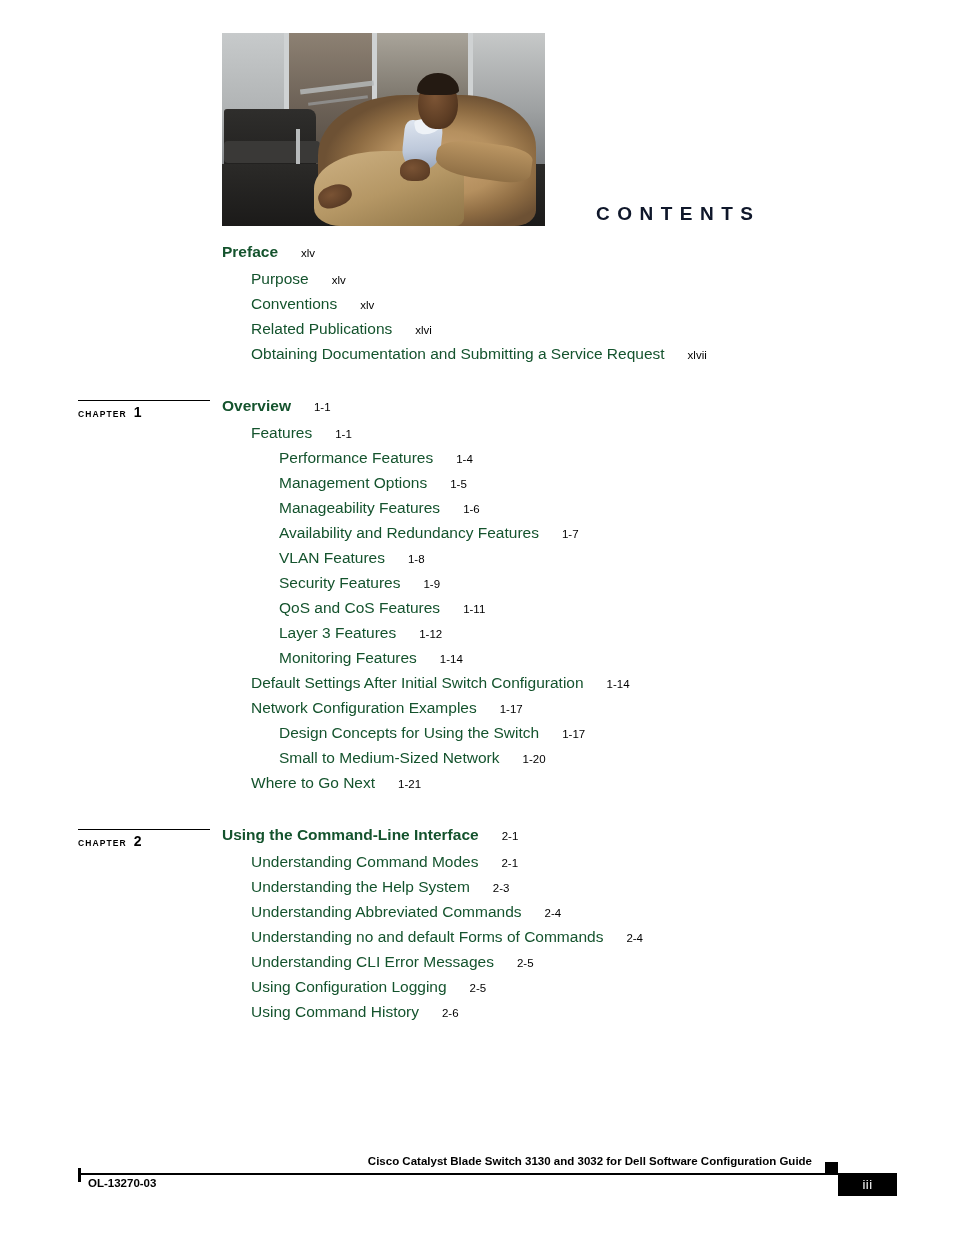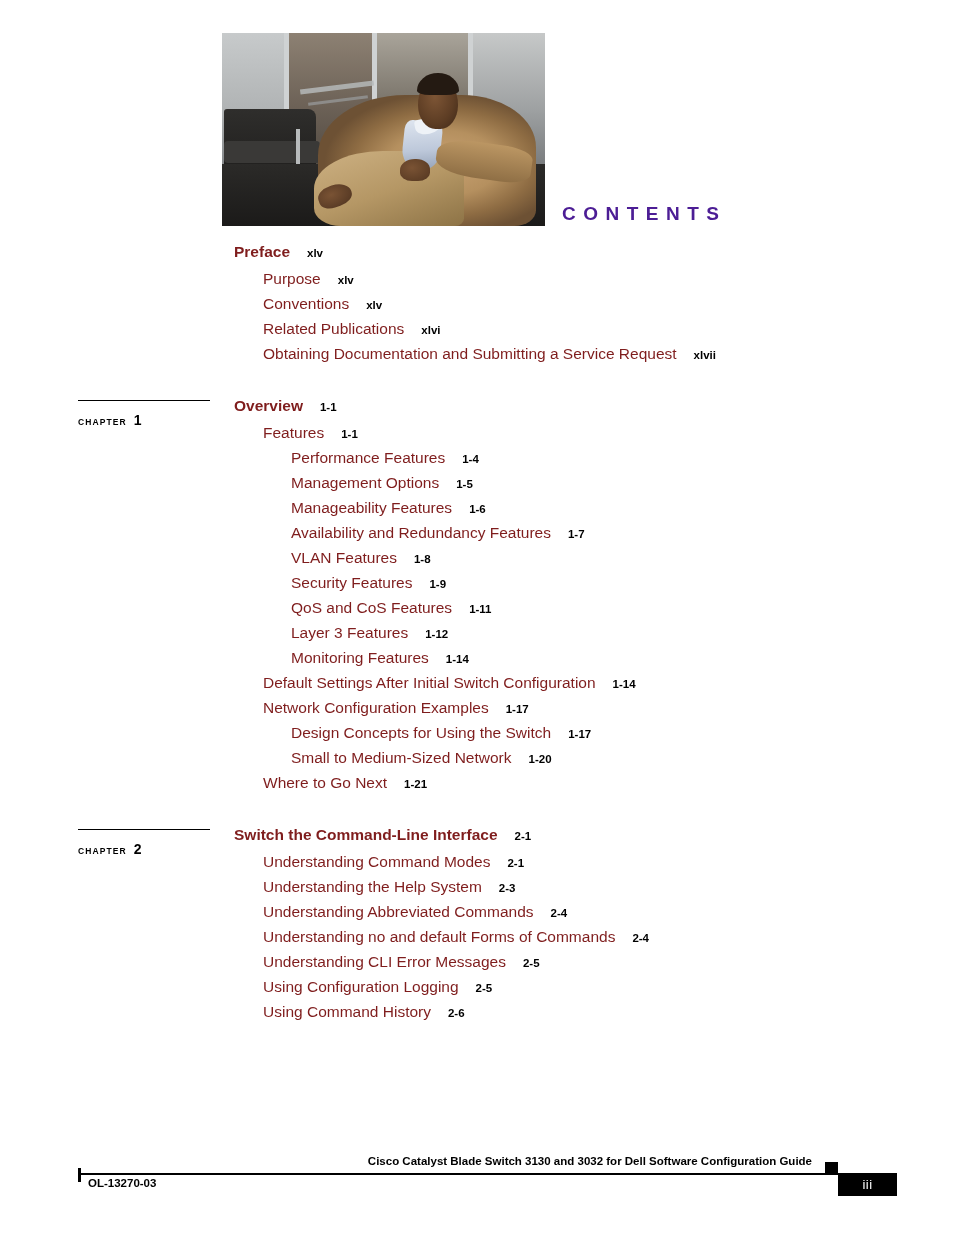--- a/index.html
+++ b/index.html
@@ -125,72 +125,71 @@
   .ph-hand-l {
     position: absolute; left: 96px; top: 152px; width: 34px; height: 22px;
     background: radial-gradient(ellipse at 40% 40%, #7a5334 0%, #4e3320 100%);
     border-radius: 44% 50% 44% 40%;
     transform: rotate(-18deg);
   }
 
   
   #contents-heading {
     position: absolute;
-    left: 562px;
+    left: 596px;
     top: 203px;
     font-size: 19px;
     font-weight: bold;
     letter-spacing: 7.5px;
-    color: #4c1d95;
+    color: #0f172a;
   }
 
   
   #toc {
     position: absolute;
     left: 0;
     top: 243px;
     width: 954px;
   }
   .toc-block { position: relative; }
   .toc-row {
     position: relative;
     height: 25px;
     white-space: nowrap;
   }
   .toc-row.lvl1 { height: 27px; }
   .entry-title {
-    color: #7f1d1d;
+    color: #14532d;
     font-size: 15.5px;
     vertical-align: baseline;
-    margin-left: 12px;
   }
   .lvl1 .entry-title {
     font-weight: bold;
     font-size: 15.5px;
   }
   .entry-page {
     color: #000000;
-    font-weight: bold;
+    font-weight: normal;
     font-size: 11.5px;
     vertical-align: baseline;
-    margin-left: 17px;
+    margin-left: 23px;
   }
   .lvl1 .indent { display: inline-block; width: 222px; }
   .lvl2 .indent { display: inline-block; width: 251px; }
   .lvl3 .indent { display: inline-block; width: 279px; }
 
   .gap-before-chapter { height: 27px; }
 
   
   .chapter-marker {
     position: absolute;
     left: 78px;
     width: 132px;
     border-top: 1.6px solid #000000;
-    padding-top: 10px;
+    padding-top: 2px;
     white-space: nowrap;
   }
   .chapter-word {
     font-size: 8.5px;
     font-weight: bold;
     letter-spacing: 1.1px;
     color: #000000;
     text-transform: uppercase;
     vertical-align: baseline;
   }
@@ -319,21 +318,21 @@
       <div class="toc-row lvl3"><span class="indent"></span><span class="entry-title">Monitoring Features</span><span class="entry-page">1-14</span></div>
       <div class="toc-row lvl2"><span class="indent"></span><span class="entry-title">Default Settings After Initial Switch Configuration</span><span class="entry-page">1-14</span></div>
       <div class="toc-row lvl2"><span class="indent"></span><span class="entry-title">Network Configuration Examples</span><span class="entry-page">1-17</span></div>
       <div class="toc-row lvl3"><span class="indent"></span><span class="entry-title">Design Concepts for Using the Switch</span><span class="entry-page">1-17</span></div>
       <div class="toc-row lvl3"><span class="indent"></span><span class="entry-title">Small to Medium-Sized Network</span><span class="entry-page">1-20</span></div>
       <div class="toc-row lvl2"><span class="indent"></span><span class="entry-title">Where to Go Next</span><span class="entry-page">1-21</span></div>
     </div>
     <div class="toc-block">
       <div class="gap-before-chapter"></div>
       <div class="chapter-marker" style="margin-top: 0px; top: 30px;"><span class="chapter-word">CHAPTER</span><span class="chapter-num">2</span></div>
-      <div class="toc-row lvl1"><span class="indent"></span><span class="entry-title">Switch the Command-Line Interface</span><span class="entry-page">2-1</span></div>
+      <div class="toc-row lvl1"><span class="indent"></span><span class="entry-title">Using the Command-Line Interface</span><span class="entry-page">2-1</span></div>
       <div class="toc-row lvl2"><span class="indent"></span><span class="entry-title">Understanding Command Modes</span><span class="entry-page">2-1</span></div>
       <div class="toc-row lvl2"><span class="indent"></span><span class="entry-title">Understanding the Help System</span><span class="entry-page">2-3</span></div>
       <div class="toc-row lvl2"><span class="indent"></span><span class="entry-title">Understanding Abbreviated Commands</span><span class="entry-page">2-4</span></div>
       <div class="toc-row lvl2"><span class="indent"></span><span class="entry-title">Understanding no and default Forms of Commands</span><span class="entry-page">2-4</span></div>
       <div class="toc-row lvl2"><span class="indent"></span><span class="entry-title">Understanding CLI Error Messages</span><span class="entry-page">2-5</span></div>
       <div class="toc-row lvl2"><span class="indent"></span><span class="entry-title">Using Configuration Logging</span><span class="entry-page">2-5</span></div>
       <div class="toc-row lvl2"><span class="indent"></span><span class="entry-title">Using Command History</span><span class="entry-page">2-6</span></div>
     </div>
   </div>
 

